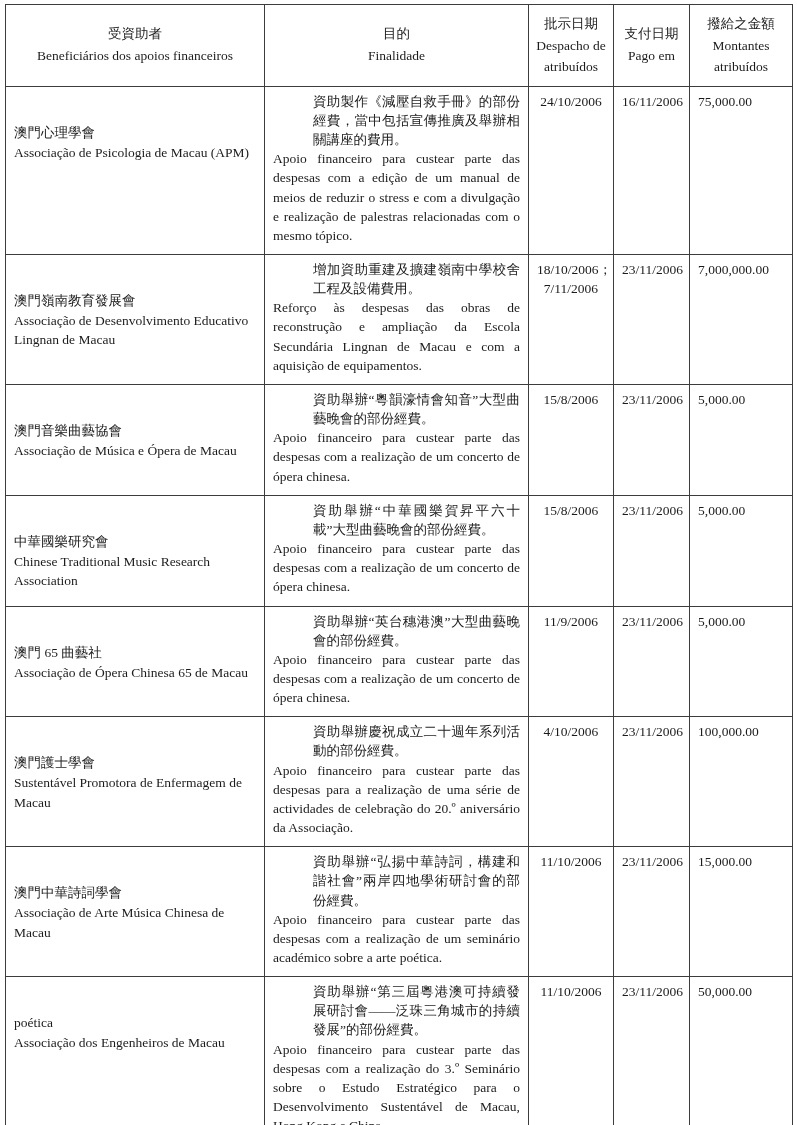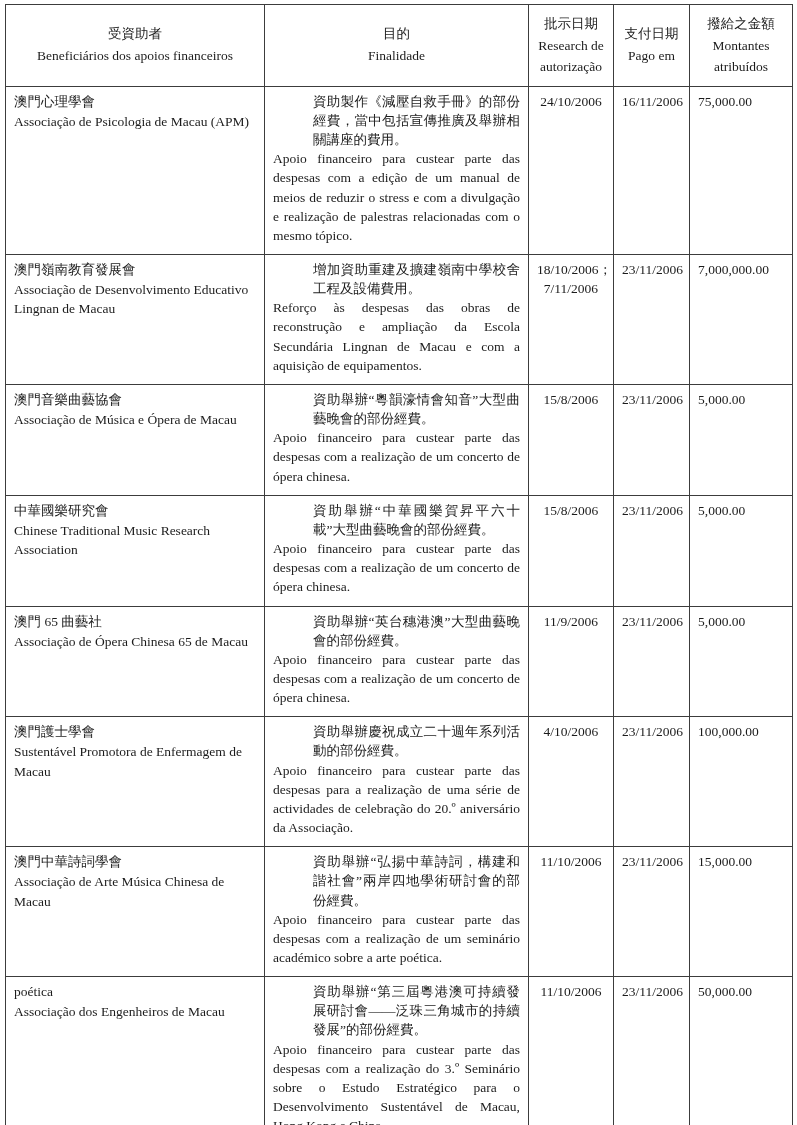--- a/index.html
+++ b/index.html
@@ -31,21 +31,21 @@
     padding: 5px 8px 9px 8px;
     overflow: hidden;
   }
   .grant-table thead th {
     text-align: center;
     vertical-align: middle;
     padding: 9px 4px;
     line-height: 1.5;
   }
   .hdr-zh { margin-bottom: 2px; }
-  .cell-line-zh { margin-bottom: 1px; }
+  .cell-line-zh { margin-bottom: 1px; margin-top: 31px; }
   .purpose-cell div { text-align: justify; }
   .purpose-cell .purpose-zh { margin-bottom: 0; margin-left: 40px; }
   .date-cell {
     text-align: center;
     white-space: pre-line;
     font-size: 12.5px;
     padding-left: 2px;
     padding-right: 2px;
   }
   .amount-cell {
@@ -76,21 +76,21 @@
         <th>
           <div class="hdr-zh">受資助者</div>
           <div>Beneficiários dos apoios financeiros</div>
         </th>
         <th>
           <div class="hdr-zh">目的</div>
           <div>Finalidade</div>
         </th>
         <th>
           <div class="hdr-zh">批示日期</div>
-          <div>Research de autorização</div>
+          <div>Despacho de atribuídos</div>
         </th>
         <th>
           <div class="hdr-zh">支付日期</div>
           <div>Pago em</div>
         </th>
         <th>
           <div class="hdr-zh">撥給之金額</div>
           <div>Montantes atribuídos</div>
         </th>
       </tr>

